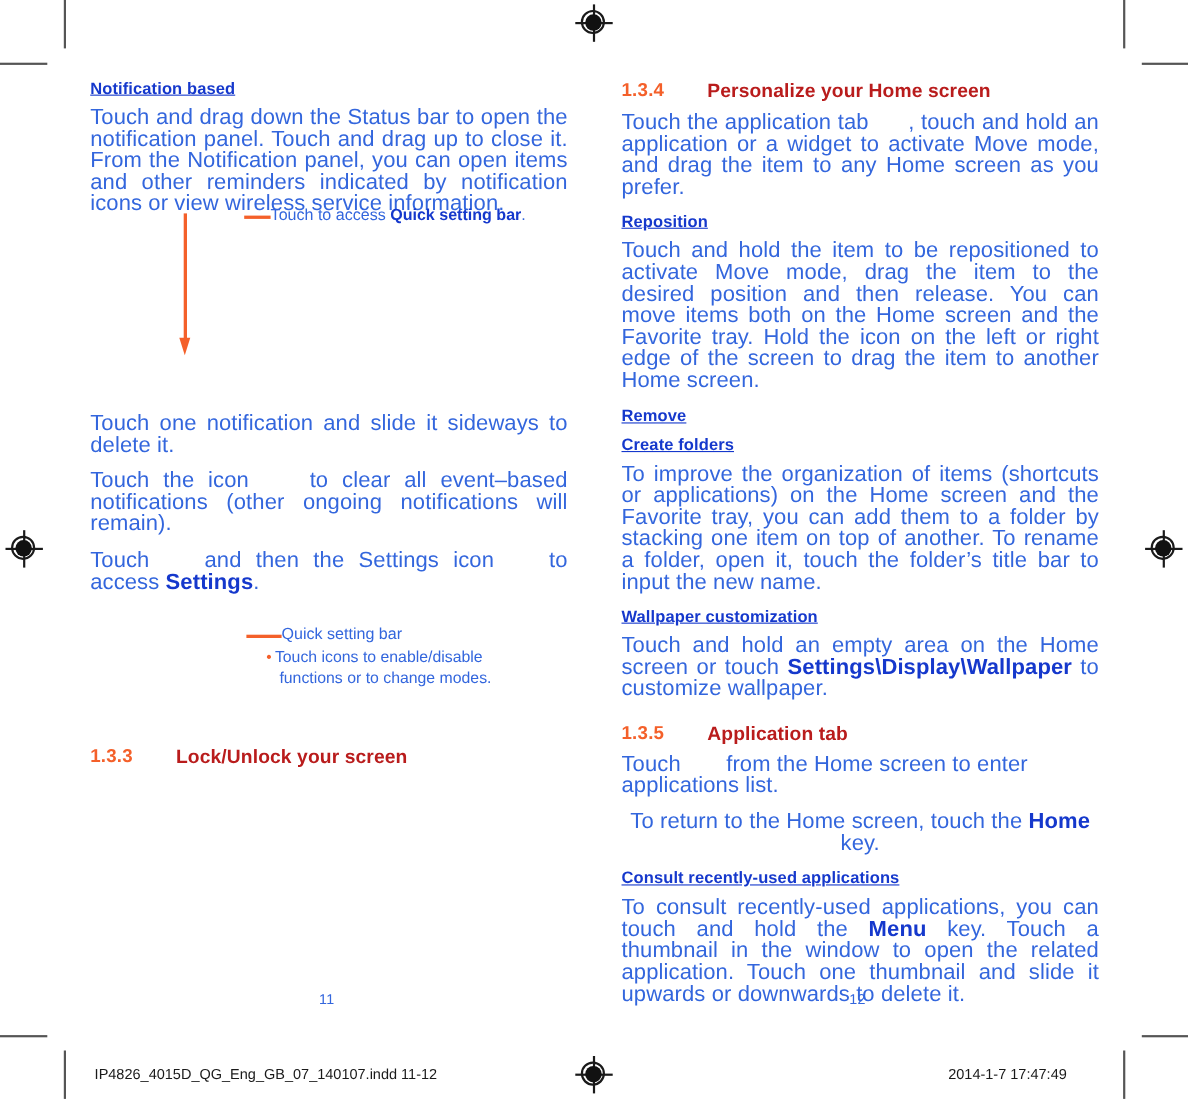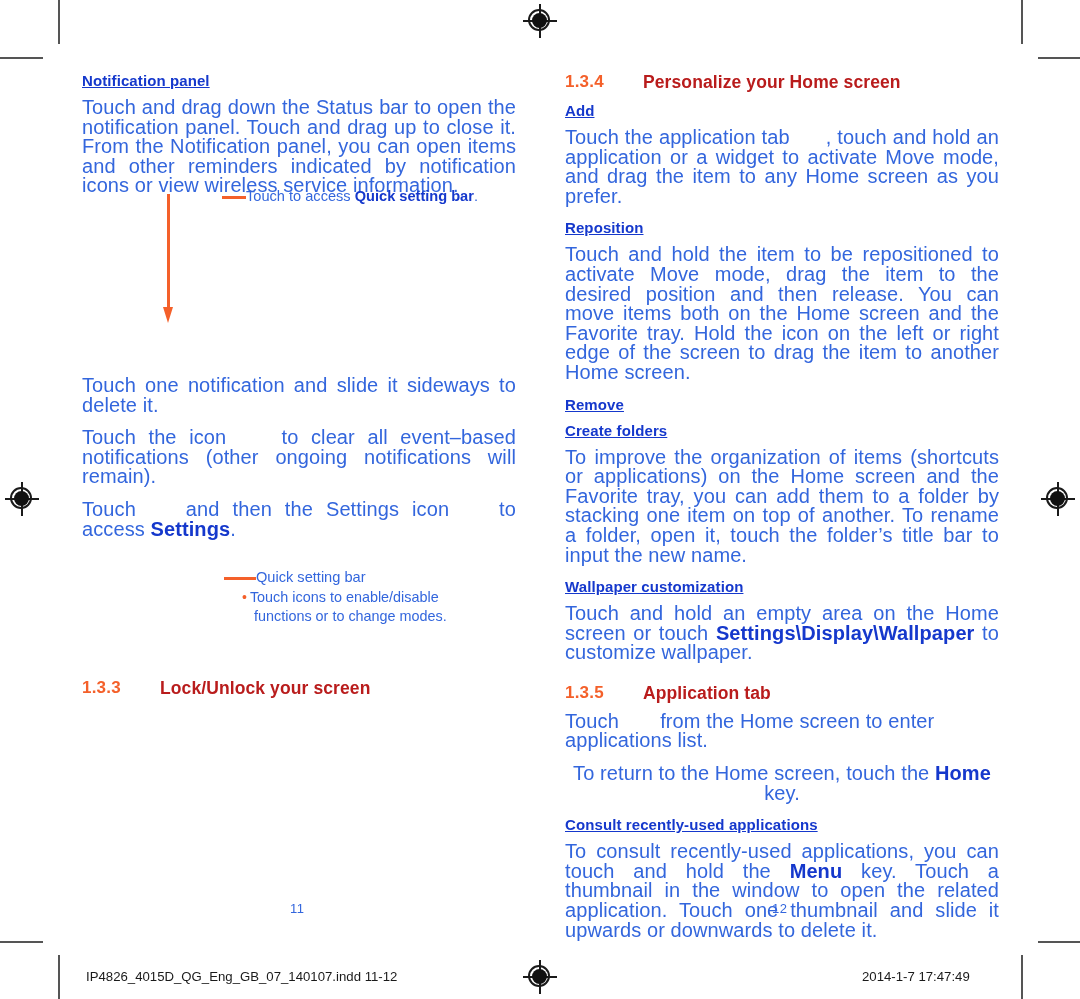--- a/index.html
+++ b/index.html
@@ -236,21 +236,21 @@
     <div class="cross-v"></div>
       <div class="cross-h"></div>
     <div class="ring"></div>
       <div class="dot"></div>
   </div>
 
   <div class="spread">
 
     <div class="column col-left">
 
-      <div class="sub-head">Notification panel</div>
+      <div class="sub-head">Notification based</div>
 
       <p class="body-text">Touch and drag down the Status bar to open the notification panel. Touch and drag up to close it. From the Notification panel, you can open items and other reminders indicated by notification icons or view wireless service information.</p>
 
       <div style="height:167px;"></div>
 
       <p class="body-text">Touch one notification and slide it sideways to delete it.</p>
 
       <p class="body-text">
         <span>Touch the icon </span><span class="icon-gap"></span><span> to clear all event–based notifications (other ongoing notifications will remain).</span>
       </p>
@@ -289,21 +289,20 @@
       <div class="callout-sub callout-sub-2">functions or to change modes.</div>
     </div>
 
     <div class="column col-right">
 
       <div class="section-head" style="margin-bottom:9px;">
         <span class="section-num">1.3.4</span>
         <span class="section-title">Personalize your Home screen</span>
       </div>
 
-      <div class="sub-head">Add</div>
       <p class="body-text">
         <span>Touch the application tab </span><span class="icon-gap"></span><span>, touch and hold an application or a widget to activate Move mode, and drag the item to any Home screen as you prefer.</span>
       </p>
 
       <div class="sub-head">Reposition</div>
       <p class="body-text">Touch and hold the item to be repositioned to activate Move mode, drag the item to the desired position and then release. You can move items both on the Home screen and the Favorite tray. Hold the icon on the left or right edge of the screen to drag the item to another Home screen.</p>
 
       <div class="sub-head">Remove</div>
 
       <div class="sub-head">Create folders</div>

